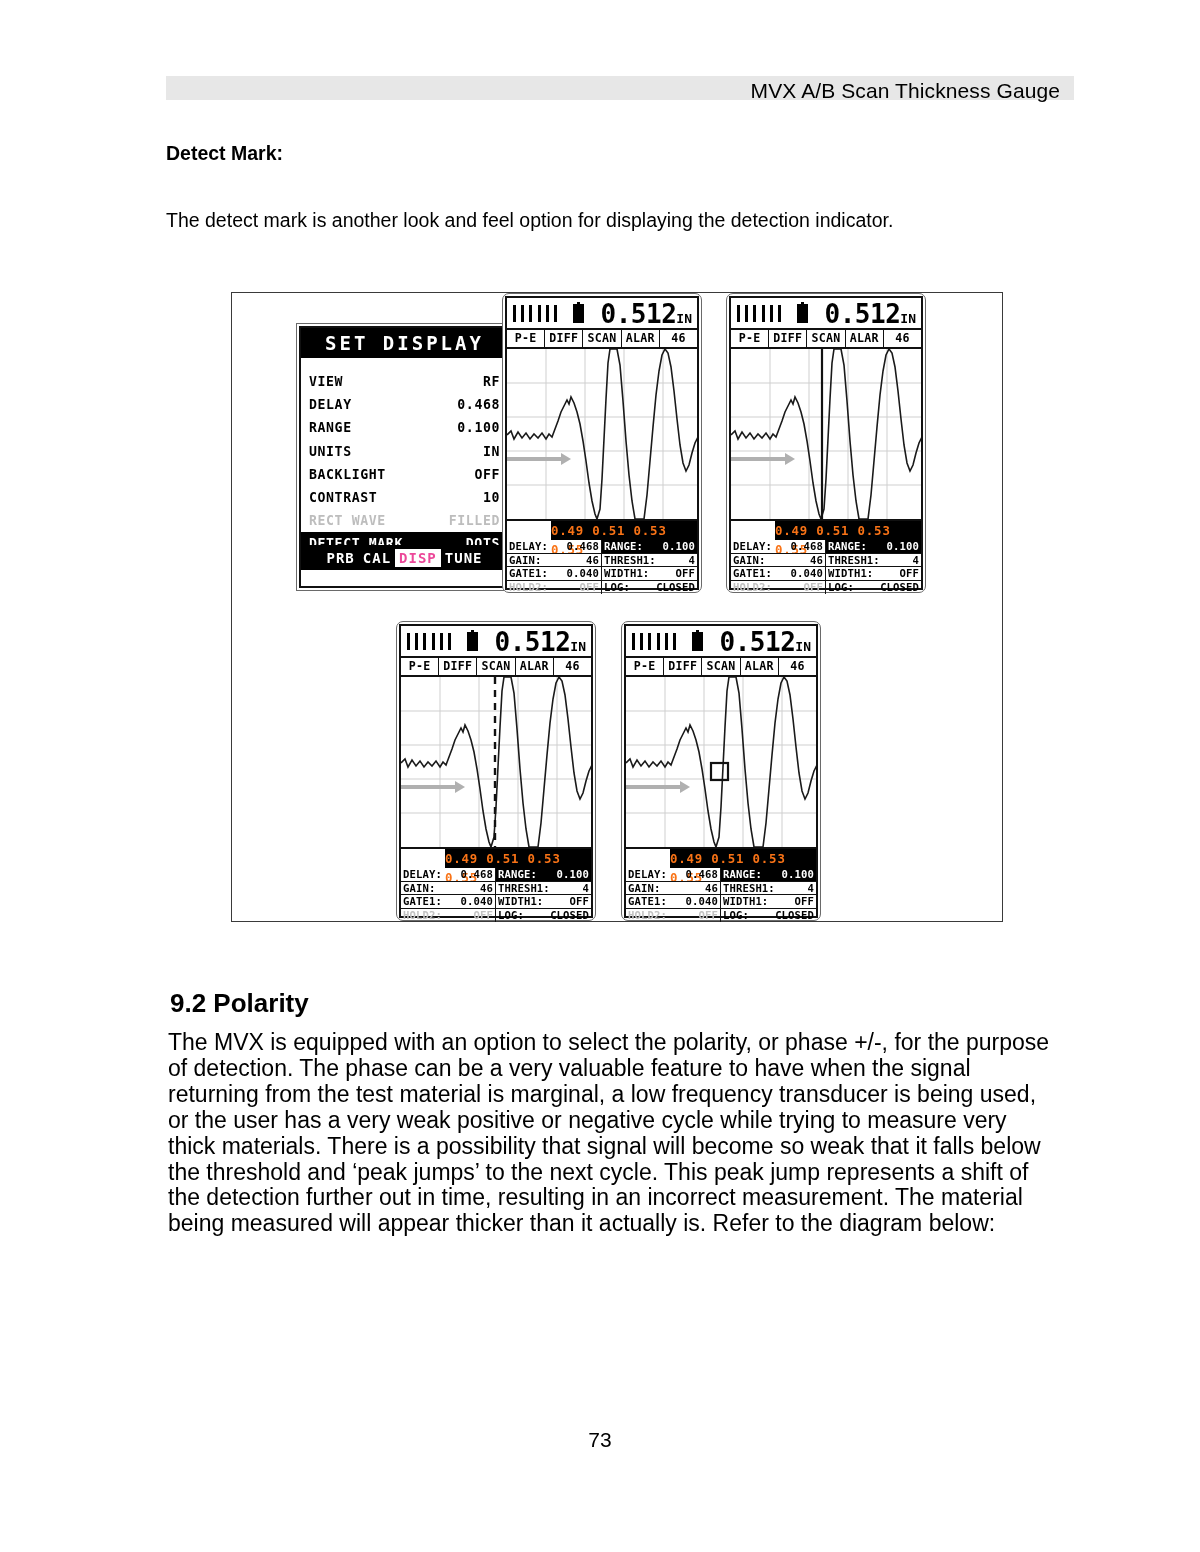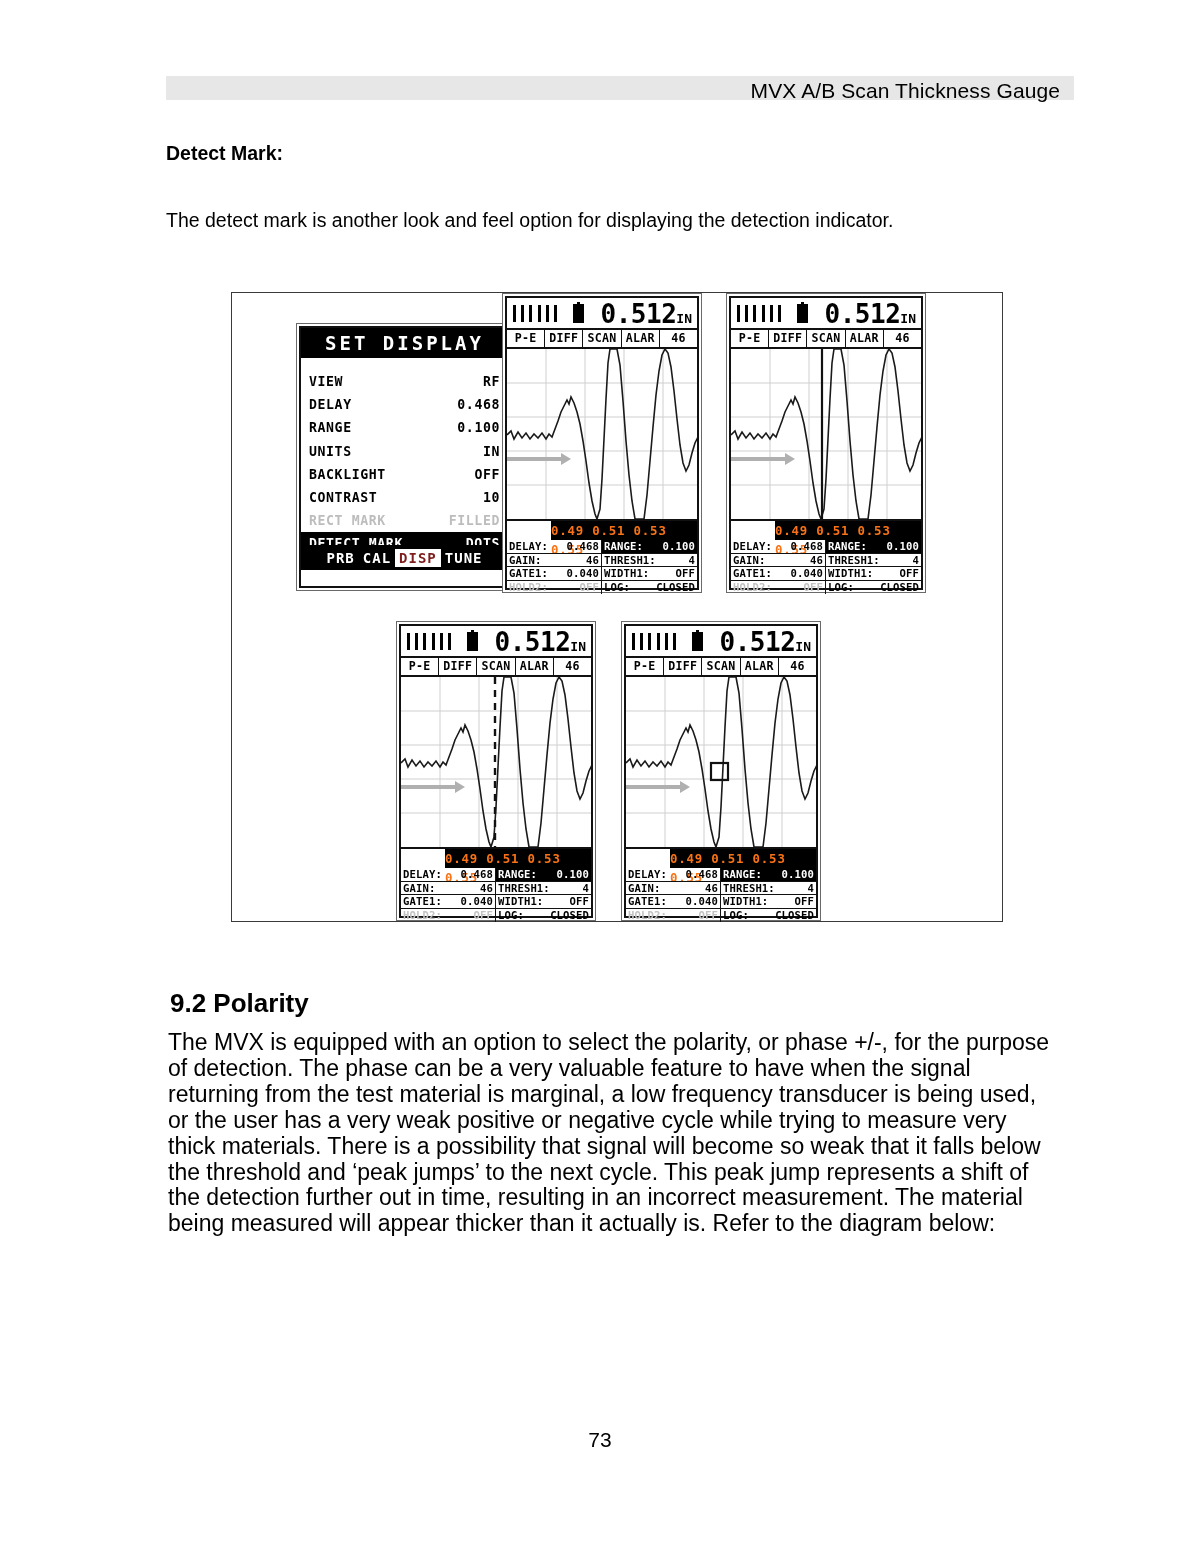--- a/index.html
+++ b/index.html
@@ -157,27 +157,28 @@
     display: flex;
     align-items: center;
     justify-content: center;
     font-size: 14px;
     font-weight: bold;
     letter-spacing: 1px;
   }
   .menu-tab { padding: 1px 4px; }
   .menu-tab.active {
     background: #ffffff;
-    color: #7f1d1d;
+    color: #ec4899;
   }
 
   
   .gauge {
     width: 200px;
     height: 300px;
+    border-radius: 7px;
   }
   .g-top {
     position: absolute;
     left: 0; top: 0; right: 0;
     height: 32px;
     border-bottom: 2px solid #111111;
     box-sizing: border-box;
   }
   .sig-bars {
     position: absolute;
@@ -337,21 +338,21 @@
         </div>
         <div class="menu-row">
           <span class="lbl">BACKLIGHT</span>
           <span class="val">OFF</span>
         </div>
         <div class="menu-row">
           <span class="lbl">CONTRAST</span>
           <span class="val">10</span>
         </div>
         <div class="menu-row dim">
-          <span class="lbl">RECT MARK</span>
+          <span class="lbl">RECT WAVE</span>
           <span class="val">FILLED</span>
         </div>
         <div class="menu-row selected">
           <span class="lbl">DETECT MARK</span>
           <span class="val">DOTS</span>
         </div>
       </div>
       <div class="menu-tabs">
         <span class="menu-tab">PRB</span>
         <span class="menu-tab">CAL</span>

